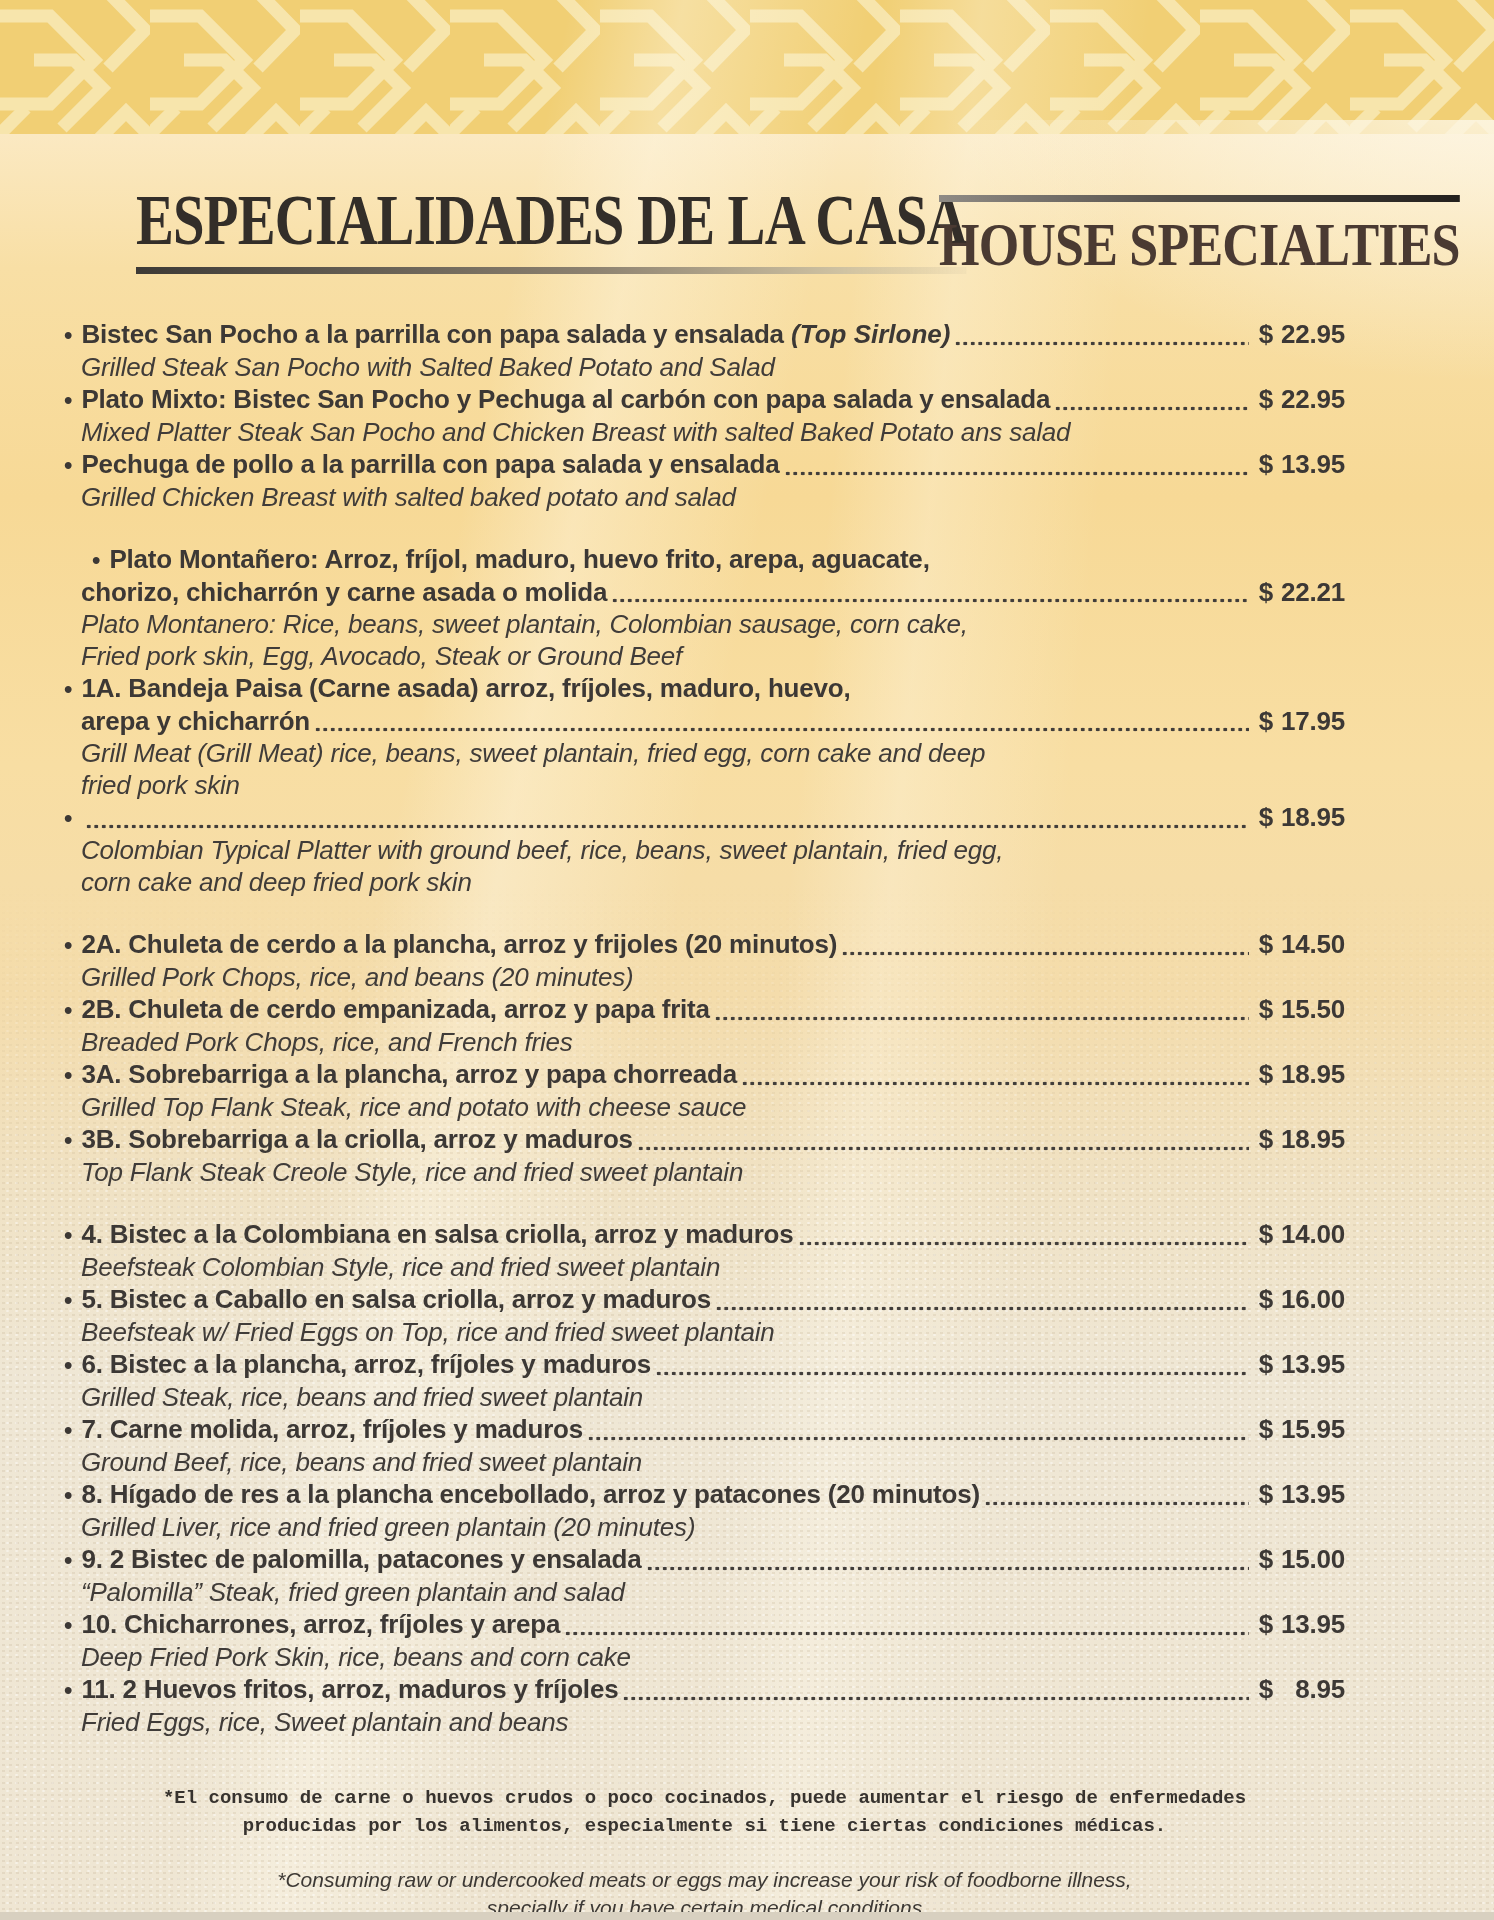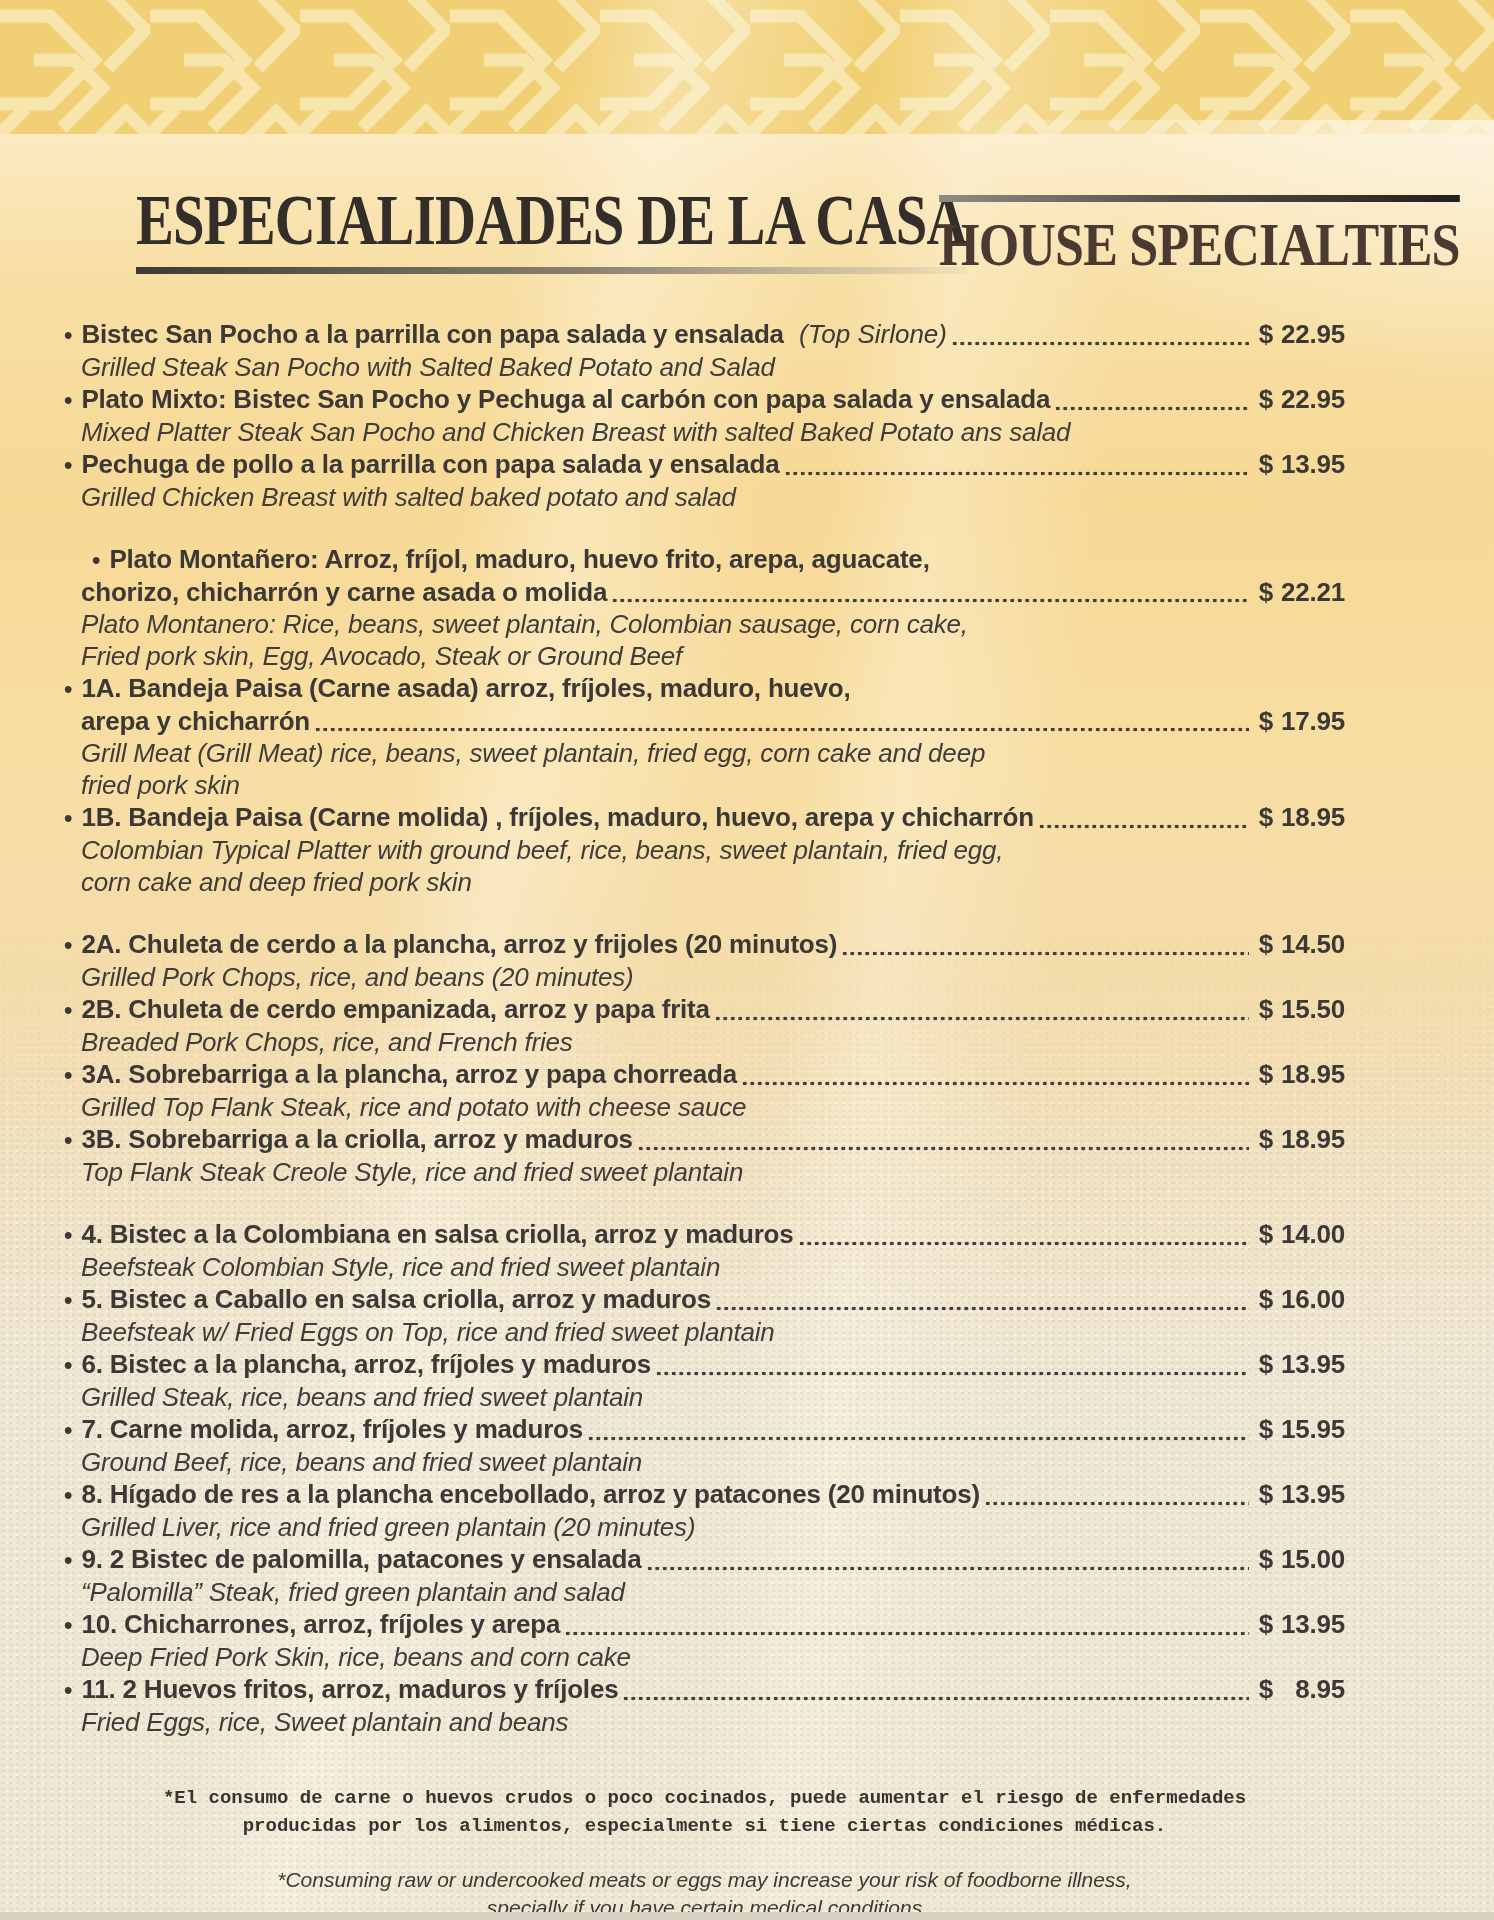--- a/index.html
+++ b/index.html
@@ -95,21 +95,21 @@
   }
 
   
   .menu { margin-top:15px; }
   .menu-section + .menu-section { margin-top:30px; }
 
   .menu-item { font-size:26px; }
   .line { display:flex; align-items:baseline; line-height:32px; }
   .line .bullet { font-weight:700; margin-right:9px; font-size:24px; }
   .es-name, .es-name2 { font-weight:700; letter-spacing:-0.2px; white-space:nowrap; }
-  .es-note { font-style:italic; font-weight:400; white-space:nowrap;margin-left:8px; }
+  .es-note { font-style:italic; font-weight:700; white-space:nowrap; }
   .line2 { padding-left:17px; }
   .menu-item.indent .line1 { padding-left:28px; }
 
   .leader {
     flex:1 1 auto; height:5px; align-self:flex-end;
     margin:0 10px 5px 4px;
     background-image:radial-gradient(circle, #413d3a 1.7px, rgba(0,0,0,0) 2.1px);
     background-size:7.5px 5px; background-repeat:repeat-x; background-position:left bottom;
     min-width:20px;
   }
@@ -242,21 +242,20 @@
                 <span class="dollar">$</span>
                 <span class="amount">17.95</span>
               </span>
     </div>
     <div class="en">Grill Meat (Grill Meat) rice, beans, sweet plantain, fried egg, corn cake and deep
 fried pork skin</div>
   </div>
           <div class="menu-item">
     <div class="line line1">
       <span class="bullet">•</span>
-      <span class="es-name">1B. Bandeja Paisa (Carne molida) , fríjoles, maduro, huevo, arepa y chicharrón</span>
 
       <span class="leader"></span>
       <span class="price">
                 <span class="dollar">$</span>
                 <span class="amount">18.95</span>
               </span>
     </div>
 
     <div class="en">Colombian Typical Platter with ground beef, rice, beans, sweet plantain, fried egg,
 corn cake and deep fried pork skin</div>

